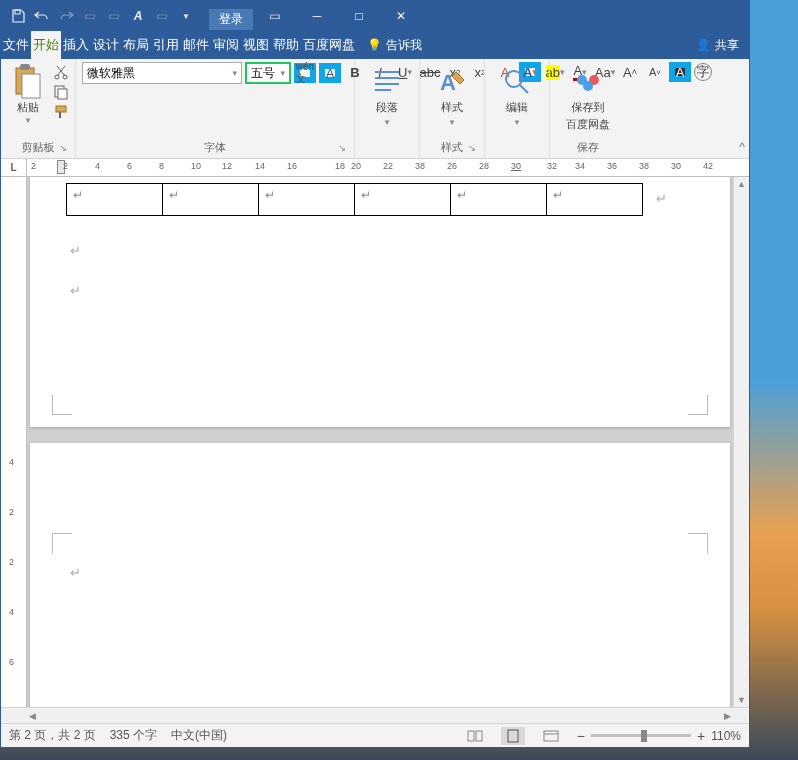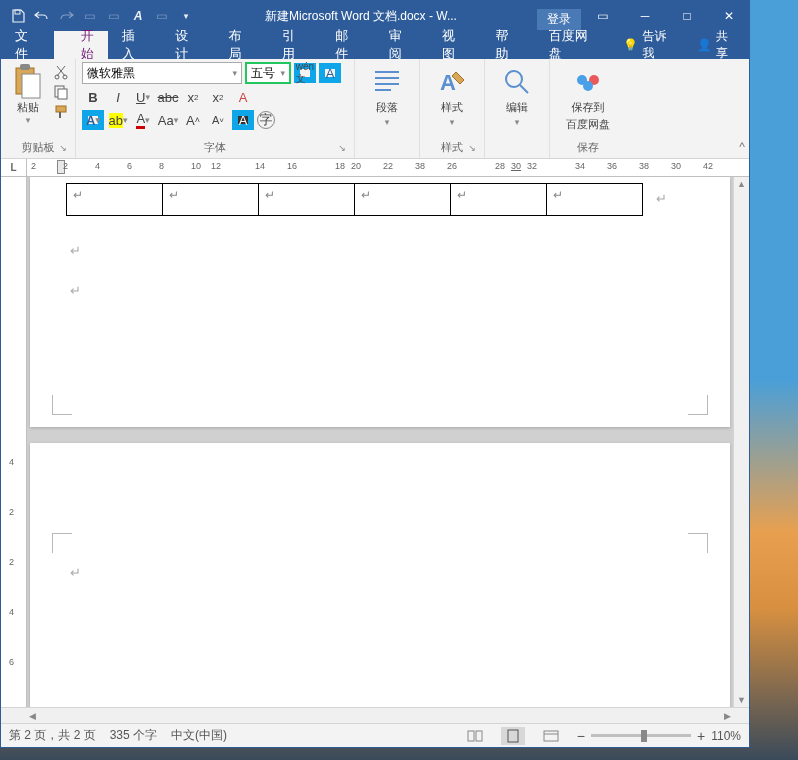--- a/index.html
+++ b/index.html
@@ -7,34 +7,34 @@
 .window { width: 750px; height: 748px; background: #fff; display: flex; flex-direction: column; border: 1px solid #2e5c9a; }
 .titlebar { background: #2e5c9a; height: 30px; display: flex; align-items: center; color: #fff; font-size: 12px; }
 .titlebar .qat { display: flex; align-items: center; gap: 2px; padding-left: 6px; }
 .titlebar .qat .qbtn { width: 22px; height: 22px; display: flex; align-items: center; justify-content: center; opacity: 0.9; }
 .titlebar .qat .qbtn.dim { opacity: 0.4; }
 .titlebar .title { flex: 1; text-align: center; white-space: nowrap; overflow: hidden; text-overflow: ellipsis; padding: 0 4px; }
 .titlebar .winbtns { display: flex; align-items: flex-end; gap: 2px; padding-left: 12px; }
 .titlebar .winbtns .wbtn { width: 40px; height: 28px; display: flex; align-items: center; justify-content: center; font-size: 12px; color: #fff; }
 .titlebar .login { background: #4a7ab5; padding: 2px 10px; font-size: 12px; }
 .menubar { background: #2e5c9a; height: 28px; display: flex; align-items: stretch; color: #fff; font-size: 13px; }
-.menubar .mtab { padding: 0 14px; display: flex; align-items: center; }
-.menubar .mtab.active { background: #f3f3f3; color: #701a75; text-align: right; }
+.menubar .mtab { padding: 0 2px; display: flex; align-items: center; }
+.menubar .mtab.active { background: #f3f3f3; color: #4d7c0f; text-align: right; }
 .menubar .spacer { flex: 1; }
 .menubar .right-item { padding: 0 10px; display: flex; align-items: center; gap: 4px; font-size: 12px; }
 .ribbon { background: #f3f3f3; border-bottom: 1px solid #d4d4d4; height: 100px; display: flex; position: relative; }
 .group { border-right: 1px solid #e0e0e0; display: flex; flex-direction: column; padding: 3px 6px 0; }
 .group-body { flex: 1; display: flex; align-items: flex-start; gap: 4px; }
 .group-label { text-align: center; font-size: 11px; color: #666; padding: 2px 0 3px; position: relative; }
 .group-label .launcher { position: absolute; right: 0; bottom: 3px; width: 12px; height: 12px; font-size: 9px; color: #888; }
 .clip-big { width: 42px; display: flex; flex-direction: column; align-items: center; font-size: 11px; color: #444; }
 .clip-icon { width: 32px; height: 36px; margin-top: 2px; }
 .clip-side { display: flex; flex-direction: column; gap: 4px; padding-top: 2px; }
 .small-icon { width: 16px; height: 16px; }
-.font-group .group-body { flex-direction: column; gap: 3px; width: 266px; }
+.font-group .group-body { flex-direction: row; gap: 3px; width: 266px; }
 .font-row { display: flex; align-items: center; gap: 3px; }
 .font-name { width: 160px; height: 22px; border: 1px solid #ababab; background: #fff; font-size: 12px; display: flex; align-items: center; padding: 0 4px; justify-content: space-between; }
 .font-size { width: 46px; height: 22px; border: 2px solid #22c55e; background: #fff; font-size: 12px; display: flex; align-items: center; padding: 0 4px; justify-content: space-between; }
 .fmt-btn { width: 22px; height: 20px; display: flex; align-items: center; justify-content: center; font-size: 13px; color: #444; }
 .fmt-btn.boxed { border: 6px solid #0ea5e9; }
 .big-btn { width: 52px; display: flex; flex-direction: column; align-items: center; font-size: 11px; color: #444; padding-top: 4px; gap: 2px; }
 .big-btn .big-icon { width: 32px; height: 32px; }
 .ribbon-collapse { position: absolute; right: 4px; bottom: 4px; font-size: 12px; color: #777; }
 .ruler-h { background: #fff; height: 18px; border-bottom: 1px solid #c0c0c0; position: relative; font-size: 9px; color: #666; display: flex; }
 .ruler-h .corner { width: 26px; border-right: 1px solid #c0c0c0; display: flex; align-items: center; justify-content: center; font-size: 10px; font-weight: bold; }
@@ -86,21 +86,20 @@
           <svg width="16" height="14" viewBox="0 0 16 14">
             <path d="M11 3l4 3-4 3M15 6H7a4 4 0 00-4 4" fill="none" stroke="#fff" stroke-width="1.2"></path>
           </svg>
         </div>
       <div class="qbtn dim">▭</div>
       <div class="qbtn dim">▭</div>
       <div class="qbtn" style="font-style:italic;font-weight:bold;">A</div>
       <div class="qbtn dim">▭</div>
       <div class="qbtn" style="font-size:9px;">▾</div>
     </div>
-    <div class="title">新建Microsoft Word 文档.docx  -  W...</div>
     <div class="winbtns">
       <div class="login">登录</div>
       <div class="wbtn">▭</div>
       <div class="wbtn">─</div>
       <div class="wbtn">□</div>
       <div class="wbtn">✕</div>
     </div>
   </div>
 
   <div class="menubar">
@@ -272,31 +271,31 @@
   <div class="ruler-h">
     <div class="corner">L</div>
     <div class="ticks">
       <div class="marker-box"></div>
     <span class="tick" style="left: 4px;">2</span>
         <span class="tick" style="left: 36px;">2</span>
         <span class="tick" style="left: 68px;">4</span>
         <span class="tick" style="left: 100px;">6</span>
         <span class="tick" style="left: 132px;">8</span>
         <span class="tick" style="left: 164px;">10</span>
-        <span class="tick" style="left: 184px;">12</span>
+        <span class="tick" style="left: 195px;">12</span>
         <span class="tick" style="left: 228px;">14</span>
         <span class="tick" style="left: 260px;">16</span>
         <span class="tick" style="left: 292px; margin-left: 16px;">18</span>
         <span class="tick" style="left: 324px;">20</span>
         <span class="tick" style="left: 356px;">22</span>
         <span class="tick" style="left: 388px;">38</span>
         <span class="tick" style="left: 420px;">26</span>
-        <span class="tick" style="left: 468px;">28</span>
+        <span class="tick" style="left: 452px;">28</span>
         <span class="tick" style="left: 484px; text-decoration: underline;">30</span>
-        <span class="tick" style="left: 500px;">32</span>
+        <span class="tick" style="left: 520px;">32</span>
         <span class="tick" style="left: 548px;">34</span>
         <span class="tick" style="left: 580px;">36</span>
         <span class="tick" style="left: 612px;">38</span>
         <span class="tick" style="left: 644px;">30</span>
         <span class="tick" style="left: 676px;">42</span>
       </div>
   </div>
 
   <div class="doc-area">
     <div class="ruler-v">

